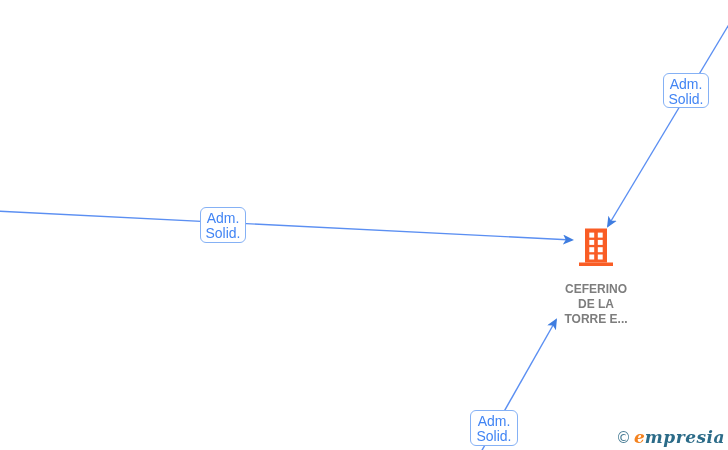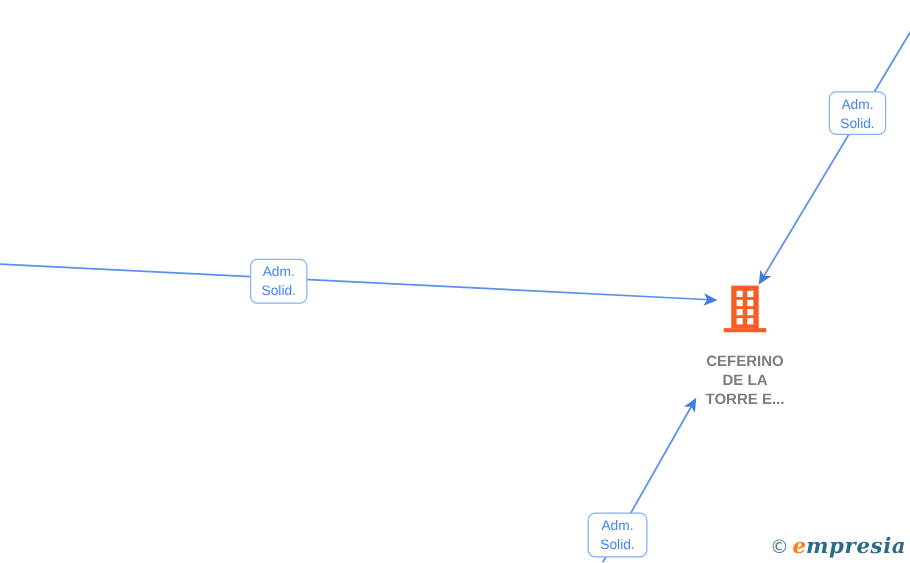--- a/index.html
+++ b/index.html
@@ -12,21 +12,21 @@
   }
   #edges{position:absolute;left:0;top:0;width:728px;height:450px;}
 
   .edge-label{
     position:absolute;
     box-sizing:border-box;
     background:#ffffff;
     border:1.5px solid #85b1f5;
     border-radius:6px;
     color:#4285f4;
-    font-size:11px;
+    font-size:14px;
     line-height:15px;
     text-align:center;
     white-space:pre-line;
     padding:3px 4px;
     z-index:3;
   }
   #edge-label-mid{left:200px;top:207px;width:46px;height:36px;}
   #edge-label-topright{left:663px;top:73px;width:46px;height:35px;}
   #edge-label-bottom{left:470px;top:410px;width:48px;height:36px;}
 

